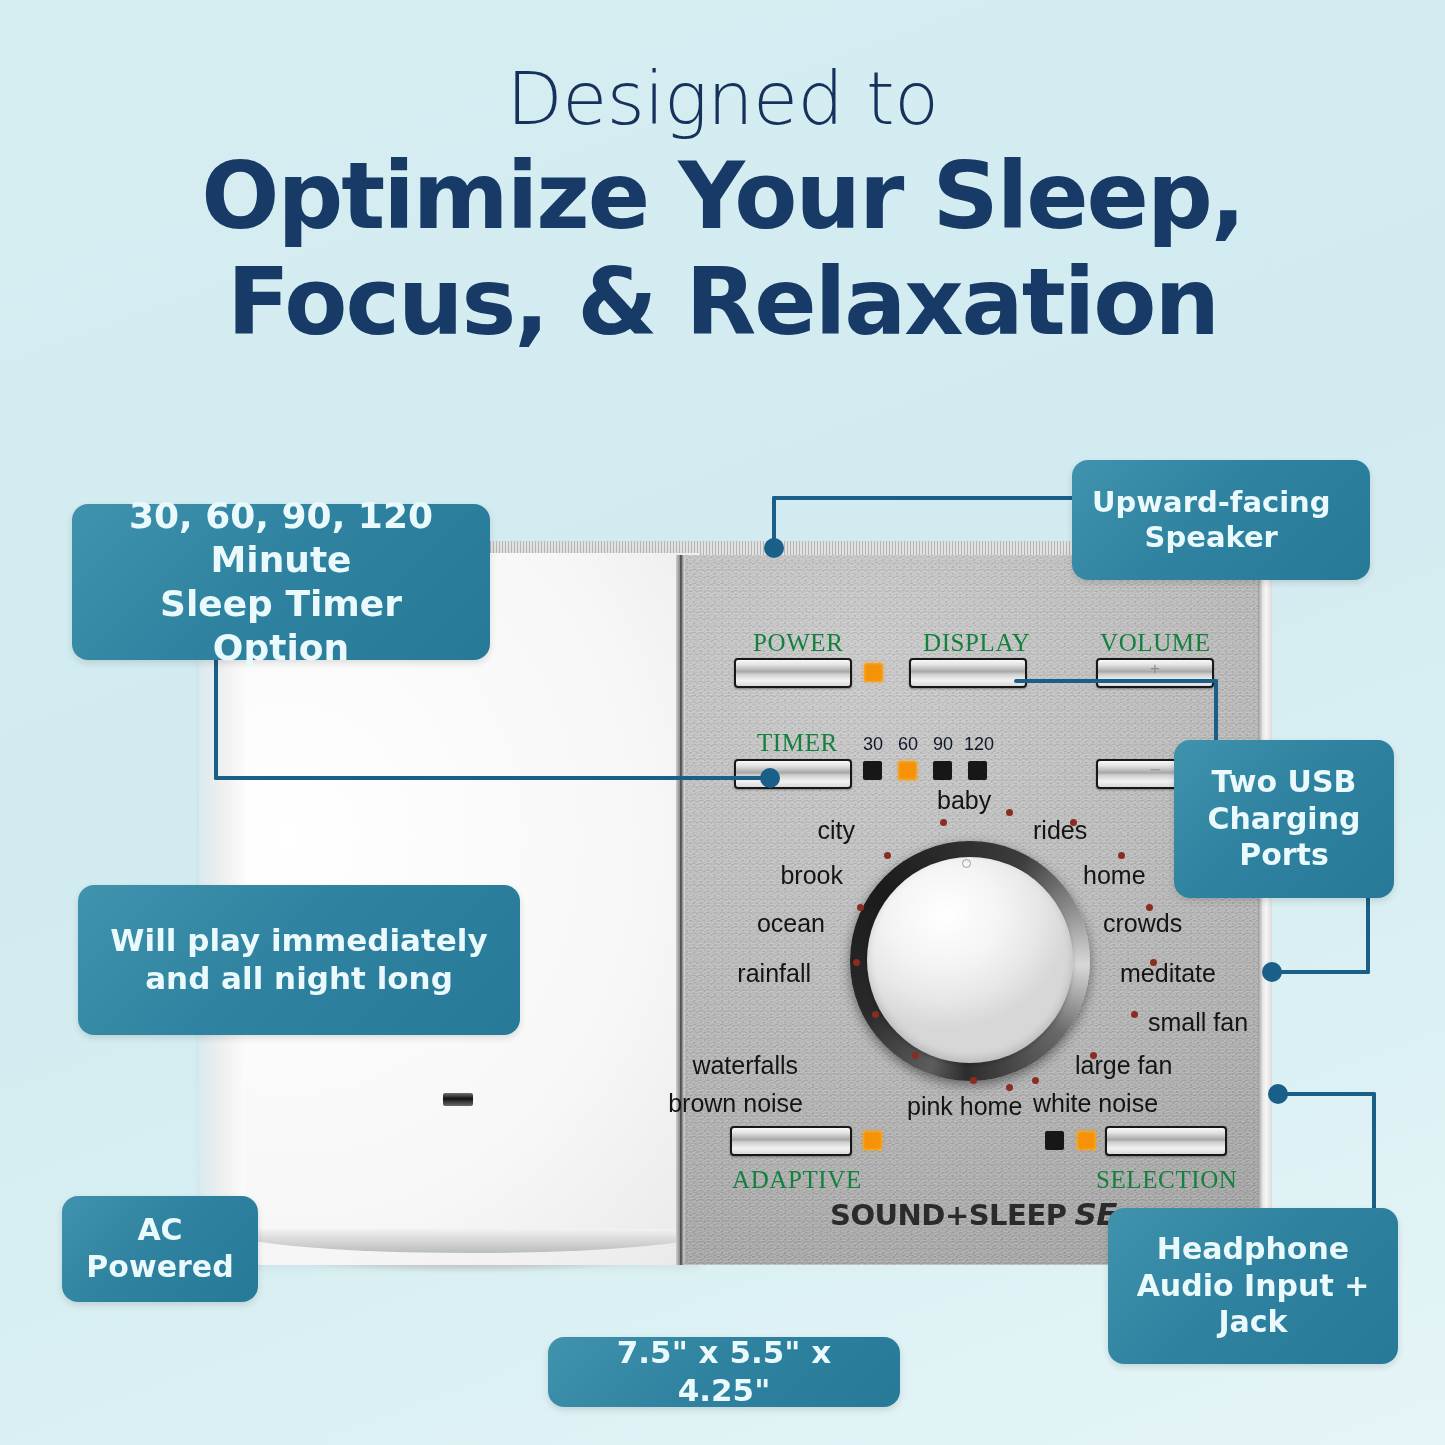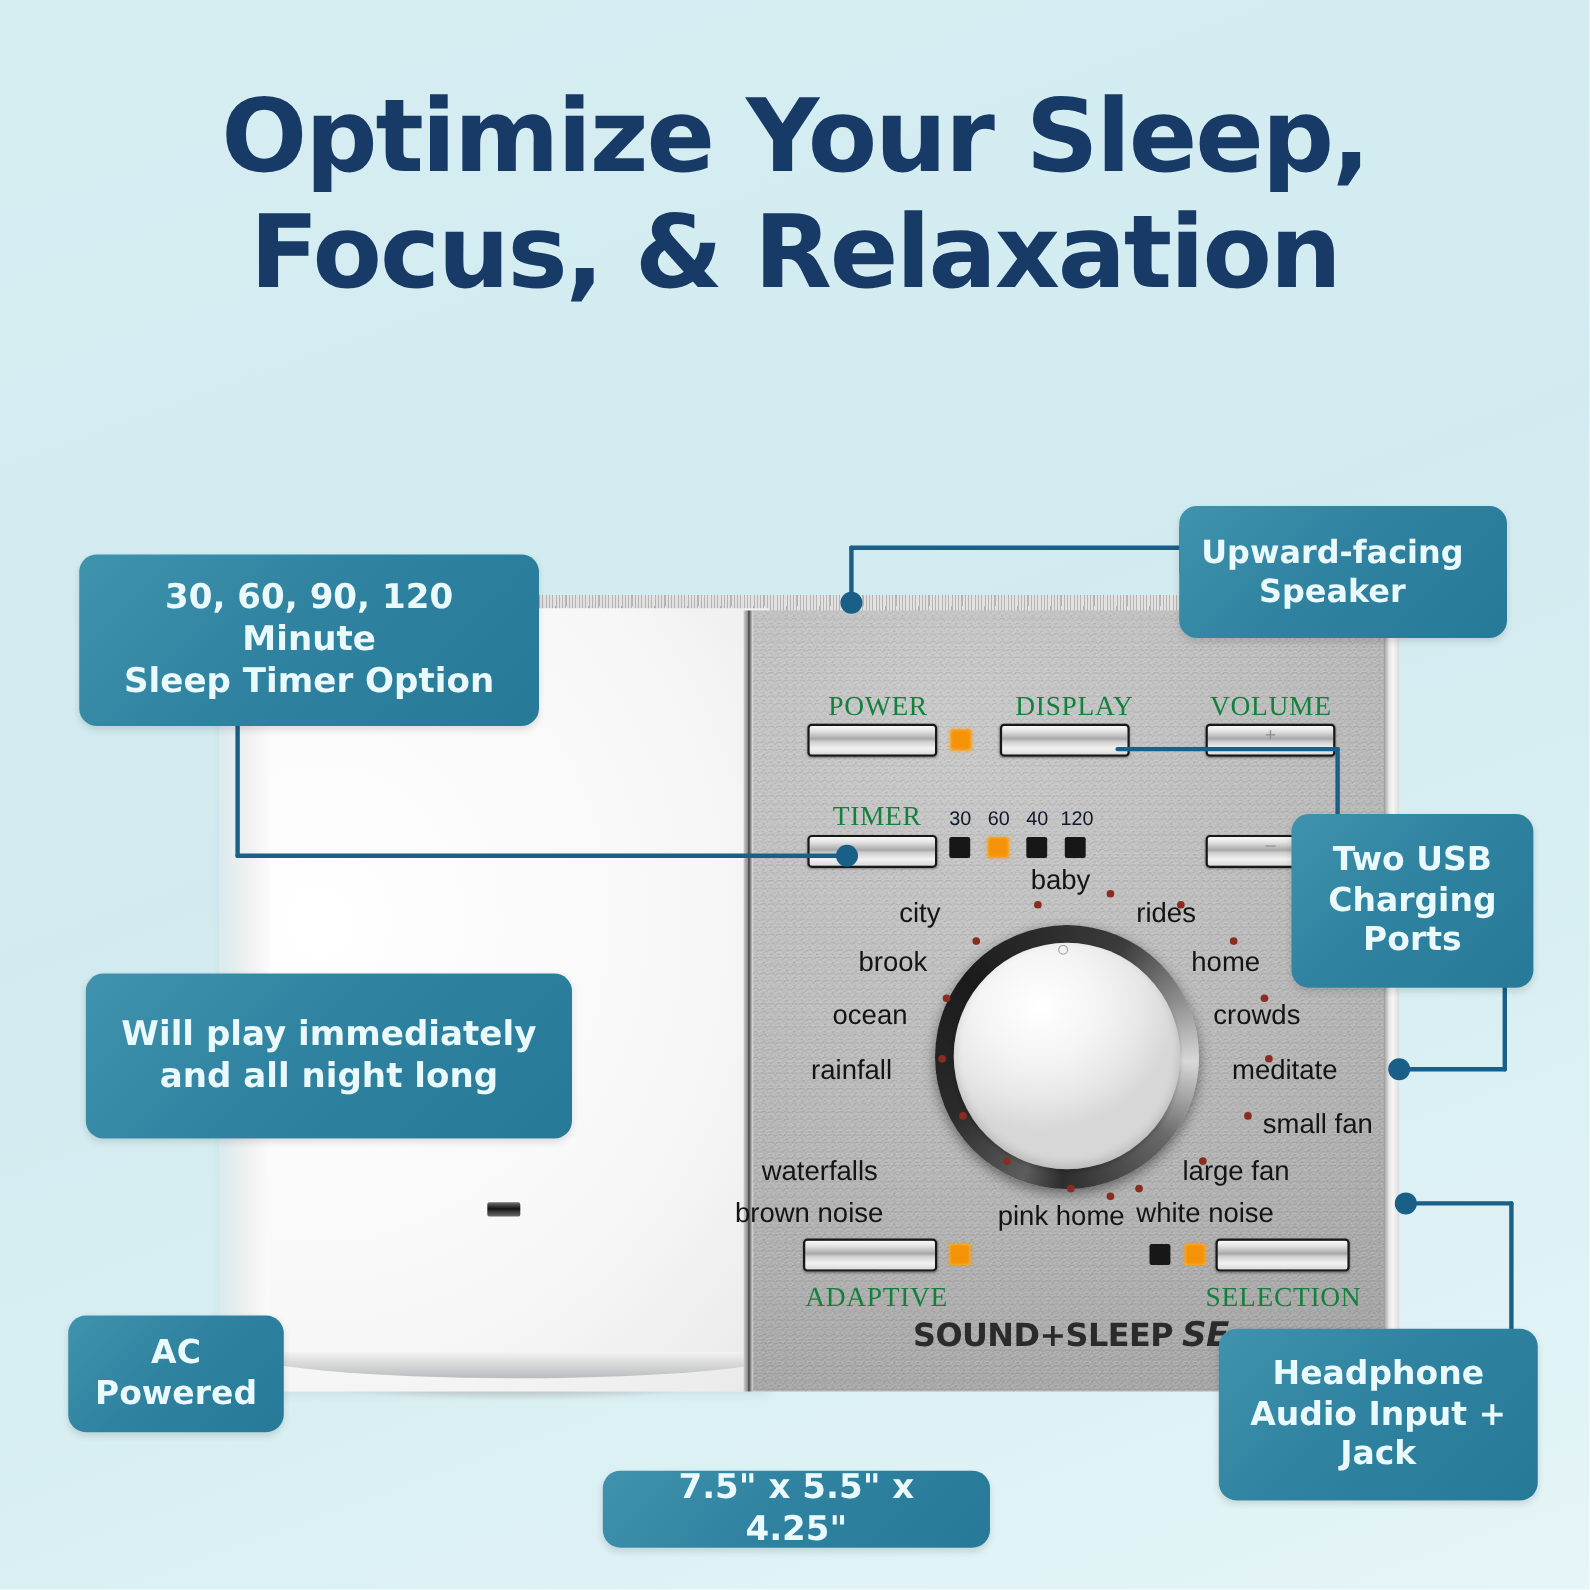--- a/index.html
+++ b/index.html
@@ -176,20 +176,21 @@
   .conn-h { height:4px; }
   .conn-v { width:4px; }
   .dot {
     position:absolute; width:20px; height:20px; border-radius:50%; background:#1a5f88;
   }
 </style>
 </head>
 <body>
 
 <div id="headline">
+  <div class="line-thin">Designed to</div>
   <div class="line-bold">Optimize Your Sleep,</div>
   <div class="line-bold2">Focus, &amp; Relaxation</div>
 </div>
 
 <div id="device">
 
   <div id="grille"></div>
   <div id="base-shadow"></div>
   <div id="body-white"></div>
   <div id="base-lip"></div>
@@ -210,21 +211,21 @@
   </div>
   <div class="btn" style="left:896px; top:218px; width:118px;">
     <span style="position:absolute;left:0;top:-2px;width:100%;text-align:center;font-size:19px;color:#9a9a9a;">−</span>
   </div>
 
   <div class="ctl-label" style="left:557px; top:188px;">TIMER</div>
   <div class="btn" style="left:534px; top:218px; width:118px;"></div>
 
   <div class="tiny-num" style="left:663px; top:193px;">30</div>
   <div class="tiny-num" style="left:698px; top:193px;">60</div>
-  <div class="tiny-num" style="left:733px; top:193px;">40</div>
+  <div class="tiny-num" style="left:733px; top:193px;">90</div>
   <div class="tiny-num" style="left:764px; top:193px;">120</div>
 
   <div class="led off" style="left:663px; top:220px;"></div>
   <div class="led on" style="left:698px; top:220px;"></div>
   <div class="led off" style="left:733px; top:220px;"></div>
   <div class="led off" style="left:768px; top:220px;"></div>
 
   <div id="dial-wrap">
     <div id="dial-ring"></div>
     <div id="dial-face"></div>
@@ -295,21 +296,21 @@
 <div class="conn conn-v" style="left:1214px; top:679px; height:70px; border-radius:2px;"></div>
 
 <div class="conn conn-v" style="left:1366px; top:896px; height:78px; border-radius:2px;"></div>
 <div class="conn conn-h" style="left:1272px; top:970px; width:98px; border-radius:2px;"></div>
 <div class="dot" style="left:1262px; top:962px;"></div>
 
 <div class="conn conn-h" style="left:1278px; top:1092px; width:98px; border-radius:2px;"></div>
 <div class="conn conn-v" style="left:1372px; top:1092px; height:118px; border-radius:2px;"></div>
 <div class="dot" style="left:1268px; top:1084px;"></div>
 
-<div class="callout" id="co-timer" style="left:72px; top:504px; width:418px; height:156px; font-size:31px;">
+<div class="callout" id="co-timer" style="left:72px; top:504px; width:418px; height:156px; font-size:36px;">
   <div>
     <div>30, 60, 90, 120 Minute</div>
     <div>Sleep Timer Option</div>
   </div>
 </div>
 
 <div class="callout" id="co-speaker" style="left:1072px; top:460px; width:298px; height:120px; font-size:29px; text-align:left; justify-content:flex-start;">
   <div style="text-align:center;">
     <div>Upward-facing</div>
     <div>Speaker</div>

